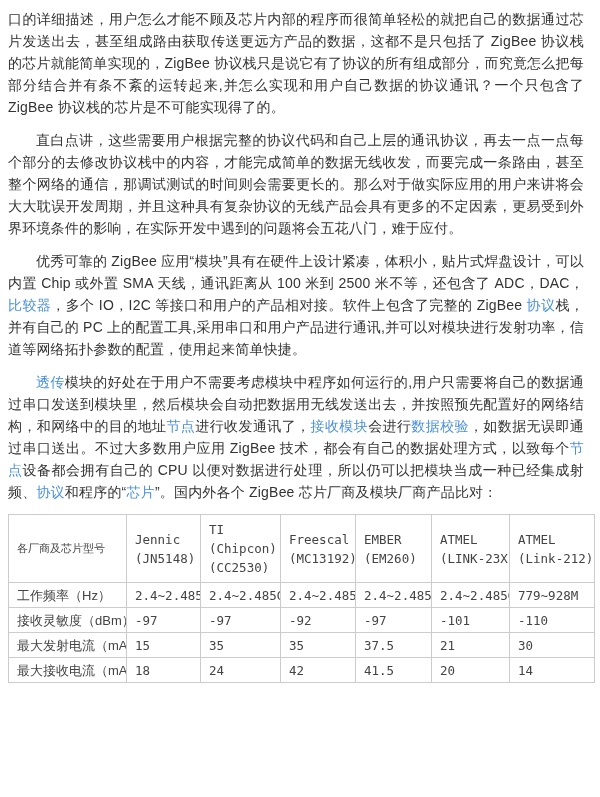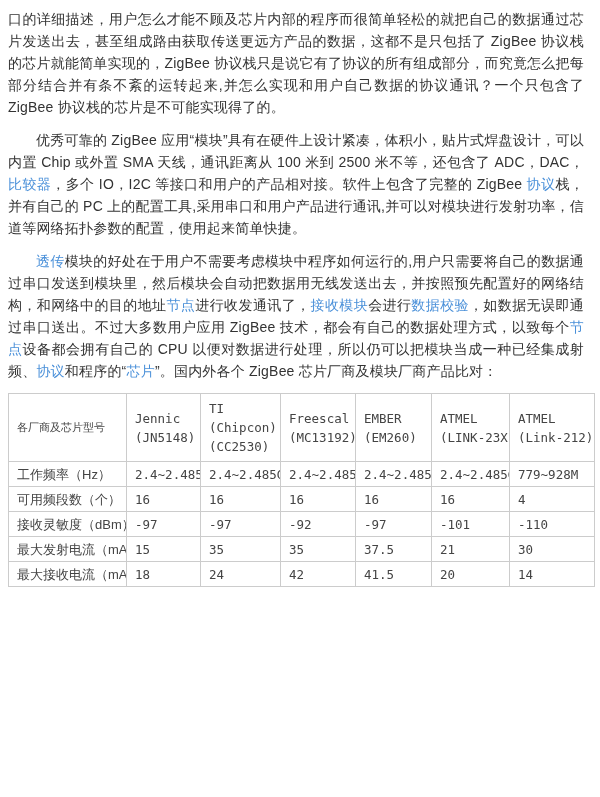--- a/index.html
+++ b/index.html
@@ -66,20 +66,21 @@
   table.cmp col:nth-child(5) { width: 76px; }
   table.cmp col:nth-child(6) { width: 78px; }
   table.cmp col:nth-child(7) { width: 85px; }
 </style>
 </head>
 <body style="background: rgb(255, 255, 255);">
 
 <div class="page">
   <div>
       <p class="para"><span>口的详细描述，用户怎么才能不顾及芯片内部的程序而很简单轻松的就把自己的数据通过芯片发送出去，甚至组成路由获取传送更远方产品的数据，这都不是只包括了 ZigBee 协议栈的芯片就能简单实现的，ZigBee 协议栈只是说它有了协议的所有组成部分，而究竟怎么把每部分结合并有条不紊的运转起来,并怎么实现和用户自己数据的协议通讯？一个只包含了 ZigBee 协议栈的芯片是不可能实现得了的。</span></p>
+      <p class="para indent"><span>直白点讲，这些需要用户根据完整的协议代码和自己上层的通讯协议，再去一点一点每个部分的去修改协议栈中的内容，才能完成简单的数据无线收发，而要完成一条路由，甚至整个网络的通信，那调试测试的时间则会需要更长的。那么对于做实际应用的用户来讲将会大大耽误开发周期，并且这种具有复杂协议的无线产品会具有更多的不定因素，更易受到外界环境条件的影响，在实际开发中遇到的问题将会五花八门，难于应付。</span></p>
       <p class="para indent"><span>优秀可靠的 ZigBee 应用“模块”具有在硬件上设计紧凑，体积小，贴片式焊盘设计，可以内置 Chip 或外置 SMA 天线，通讯距离从 100 米到 2500 米不等，还包含了 ADC，DAC，</span><span class="link">比较器</span><span>，多个 IO，I2C 等接口和用户的产品相对接。软件上包含了完整的 ZigBee </span><span class="link">协议</span><span>栈，并有自己的 PC 上的配置工具,采用串口和用户产品进行通讯,并可以对模块进行发射功率，信道等网络拓扑参数的配置，使用起来简单快捷。</span></p>
       <p class="para indent"><span class="link">透传</span><span>模块的好处在于用户不需要考虑模块中程序如何运行的,用户只需要将自己的数据通过串口发送到模块里，然后模块会自动把数据用无线发送出去，并按照预先配置好的网络结构，和网络中的目的地址</span><span class="link">节点</span><span>进行收发通讯了，</span><span class="link">接收模块</span><span>会进行</span><span class="link">数据校验</span><span>，如数据无误即通过串口送出。不过大多数用户应用 ZigBee 技术，都会有自己的数据处理方式，以致每个</span><span class="link">节点</span><span>设备都会拥有自己的 CPU 以便对数据进行处理，所以仍可以把模块当成一种已经集成射频、</span><span class="link">协议</span><span>和程序的“</span><span class="link">芯片</span><span>”。国内外各个 ZigBee 芯片厂商及模块厂商产品比对：</span></p>
     </div>
 
   <table class="cmp">
     <colgroup>
       <col>
         <col>
         <col>
         <col>
@@ -123,29 +124,20 @@
         <tr>
           <td>工作频率（Hz）</td>
           <td class="val">2.4~2.485G</td>
           <td class="val">2.4~2.485G</td>
           <td class="val">2.4~2.485G</td>
           <td class="val">2.4~2.485G</td>
           <td class="val">2.4~2.485G</td>
           <td class="val">779~928M</td>
         </tr>
         <tr>
-          <td>可用频段数（个）</td>
-          <td class="val">16</td>
-          <td class="val">16</td>
-          <td class="val">16</td>
-          <td class="val">16</td>
-          <td class="val">16</td>
-          <td class="val">4</td>
-        </tr>
-        <tr>
           <td>接收灵敏度（dBm）</td>
           <td class="val">-97</td>
           <td class="val">-97</td>
           <td class="val">-92</td>
           <td class="val">-97</td>
           <td class="val">-101</td>
           <td class="val">-110</td>
         </tr>
         <tr>
           <td>最大发射电流（mA）</td>

